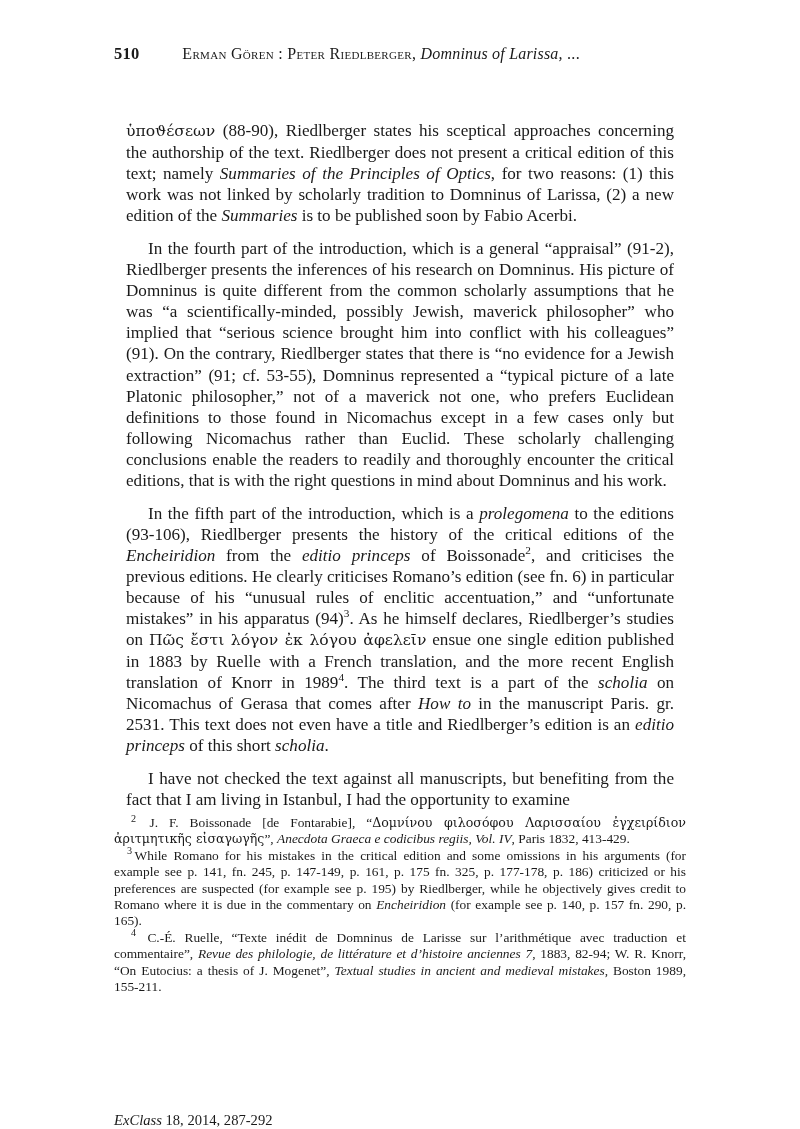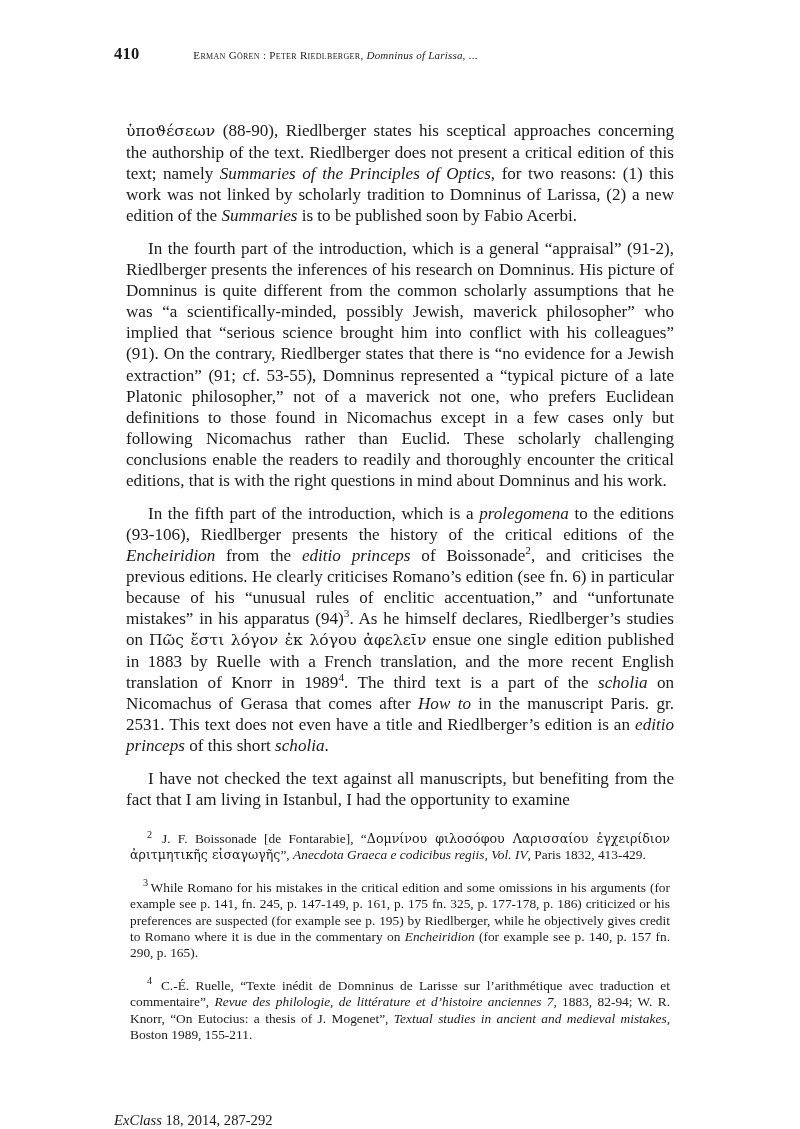--- a/index.html
+++ b/index.html
@@ -32,22 +32,22 @@
     height: 22px;
     white-space: nowrap;
   }
   .runhead .folio {
     font-size: 16.5px;
     font-weight: bold;
     letter-spacing: 0.2px;
   }
   .runhead .authors {
     display: inline-block;
-    margin-left: 54px;
-    font-size: 11px;
+    margin-left: 43px;
+    font-size: 16px;
     font-variant: small-caps;
     letter-spacing: 0.3px;
   }
   .runhead .worktitle {
     font-style: italic;
     font-variant: normal;
     letter-spacing: 0.2px;
   }
 
   
@@ -84,21 +84,21 @@
   .footnotes {
     position: absolute;
     left: 114px;
     top: 815px;
     width: 572px;
     font-size: 13.4px;
     line-height: 16.4px;
     text-align: justify;
   }
   .footnotes p {
-    margin: 16px;
+    margin: 0;
     text-indent: 17px;
   }
   .footnotes p.fn-tight {
     text-indent: 13px;
   }
   .footnotes .fnum {
     font-size: 0.76em;
     vertical-align: super;
     line-height: 0;
     margin-right: 2.5px;
@@ -118,21 +118,21 @@
     white-space: nowrap;
   }
   .footer i { font-style: italic; }
 </style>
 </head>
 <body>
 
 <div class="page">
 
   <div class="runhead">
-    <span class="folio">410</span><span class="authors"><span>Erman Gören : Peter Riedlberger,</span>
+    <span class="folio">510</span><span class="authors"><span>Erman Gören : Peter Riedlberger,</span>
       <span class="worktitle">Domninus of Larissa,</span>
       <span>...</span></span>
   </div>
 
   <div class="body">
 
     <p class="noindent"><span class="grk">ὑποϑέσεων</span><span> (88-90), Riedlberger states his sceptical approaches  concerning the authorship of the text. Riedlberger does not present a critical edition of this text; namely </span><i>Summaries of the Principles of Optics</i><span>, for two reasons: (1) this work was not linked by scholarly tradition to Domninus of Larissa, (2) a new edition of the </span><i>Summaries</i><span> is to be published soon by Fabio Acerbi.</span></p>
 
     <p>In the fourth part of the introduction, which is a general “appraisal” (91-2), Riedlberger presents the inferences of his research on Domninus. His picture of Domninus is quite different from the common scholarly assumptions that he was “a scientifically-minded, possibly Jewish, maverick philosopher” who implied that “serious science brought him into conflict with his colleagues” (91). On the contrary, Riedlberger states that there is “no evidence for a Jewish extraction” (91; cf. 53-55), Domninus represented a “typical picture of a late Platonic philosopher,” not of a maverick not one, who prefers Euclidean definitions to those found in Nicomachus except in a few cases only but following Nicomachus rather than Euclid. These scholarly challenging conclusions enable the readers to readily and thoroughly encounter the critical editions, that is with the right questions in mind about Domninus and his work.</p>
 

